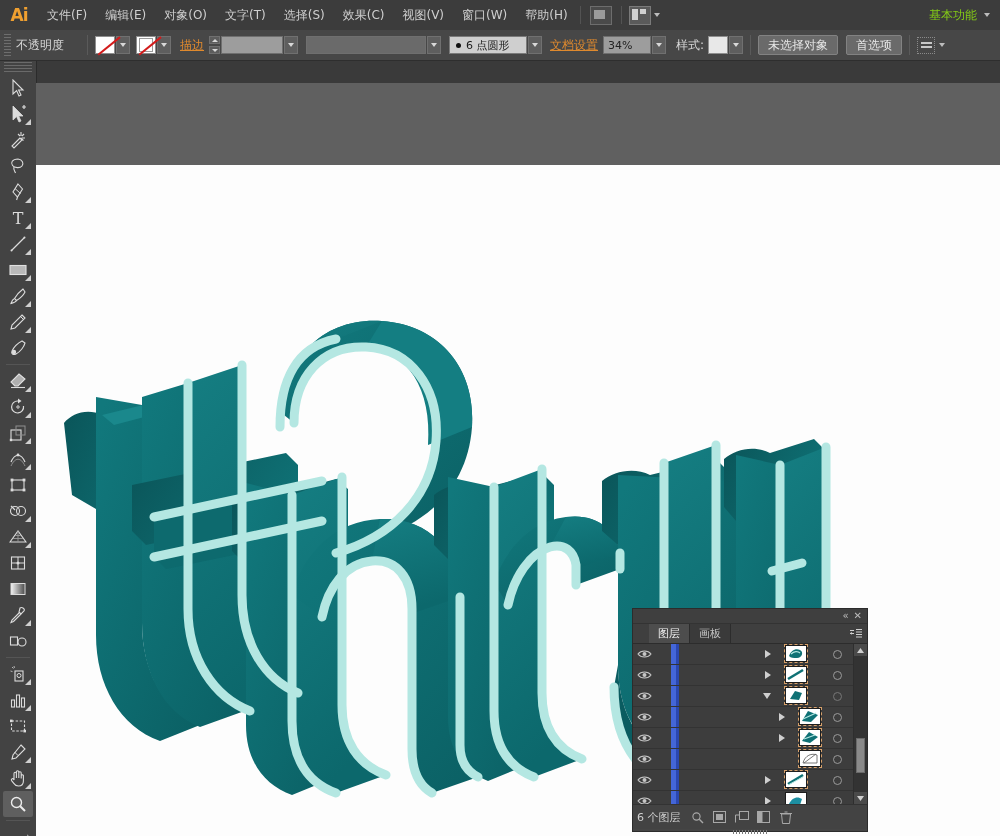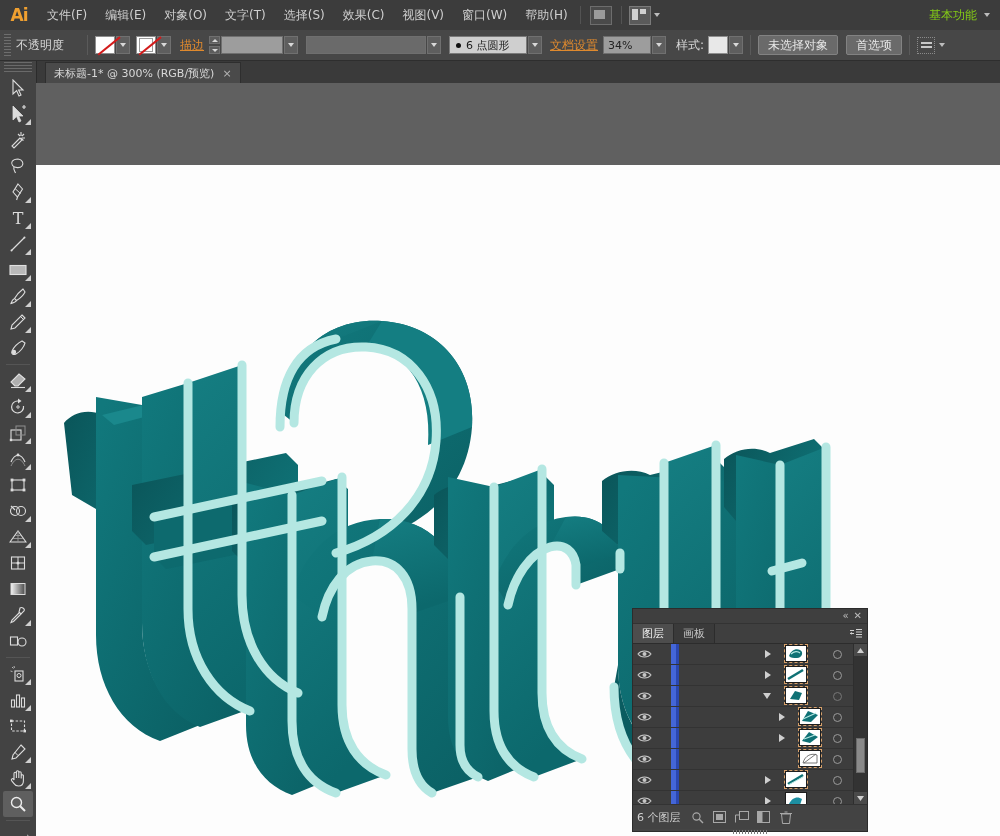--- a/index.html
+++ b/index.html
@@ -101,21 +101,21 @@
   .artboard{position:absolute;left:0;top:82px;width:964px;height:671px;background:#fdfdfd;}
   .art{position:absolute;left:0;top:0;width:964px;height:671px;}
 
   
   .panel{position:absolute;left:632px;top:608px;width:236px;height:224px;
     background:#454545;border:1px solid #2c2c2c;box-sizing:border-box;}
   .panel-head{height:14px;background:#3f3f3f;display:flex;align-items:center;
     justify-content:flex-end;gap:5px;padding-right:5px;border-bottom:1px solid #333;}
   .pn-ic{font-size:10px;color:#bdbdbd;line-height:1;}
   .panel-tabs{height:19px;background:#3f3f3f;display:flex;align-items:stretch;position:relative;
-    border-bottom:1px solid #2c2c2c;}
+    border-bottom:1px solid #2c2c2c;padding-left:16px;}
   .ptab{display:flex;align-items:center;padding:0 9px;font-size:11px;color:#c4c4c4;
     background:#3a3a3a;border-right:1px solid #2c2c2c;}
   .ptab.active{background:#4d4d4d;color:#f0f0f0;}
   .pn-menu{position:absolute;right:5px;top:4px;width:12px;height:10px;}
   .layer-list{position:relative;height:160px;background:#3d3d3d;overflow:hidden;}
   .lrow{height:20px;display:flex;align-items:center;border-bottom:1px solid #333;position:relative;}
   .l-eye{width:22px;display:flex;align-items:center;justify-content:center;}
   .l-lock{width:16px;}
   .l-color{width:5px;align-self:stretch;background:#4466d8;}
   .l-color2{width:3px;align-self:stretch;background:#2b47b0;}
@@ -245,26 +245,20 @@
     <div class="btn3d">未选择对象</div>
     <div style="width:8px"></div>
     <div class="btn3d">首选项</div>
     <div class="cb-sep"></div>
     <div class="combo">
       <div class="align-icon"></div>
       <div class="caret" style="margin-left:4px"></div>
     </div>
   </div>
 
-  <div class="tabbar">
-    <div class="doctab">
-      <span>未标题-1* @ 300% (RGB/预览)</span>
-      <span class="x">×</span>
-    </div>
-  </div>
 
   <div class="toolbar">
     <div class="tb-grip"></div>
 
     <div class="tool">
       <svg width="16" height="18" viewBox="0 0 16 18">
           <path d="M3 1 L3 15 L6.6 11.6 L9 17 L11 16 L8.6 11 L13 11 Z" fill="none" stroke="#dcdcdc" stroke-width="1.1"></path>
         </svg>
     </div>
     <div class="tool">

